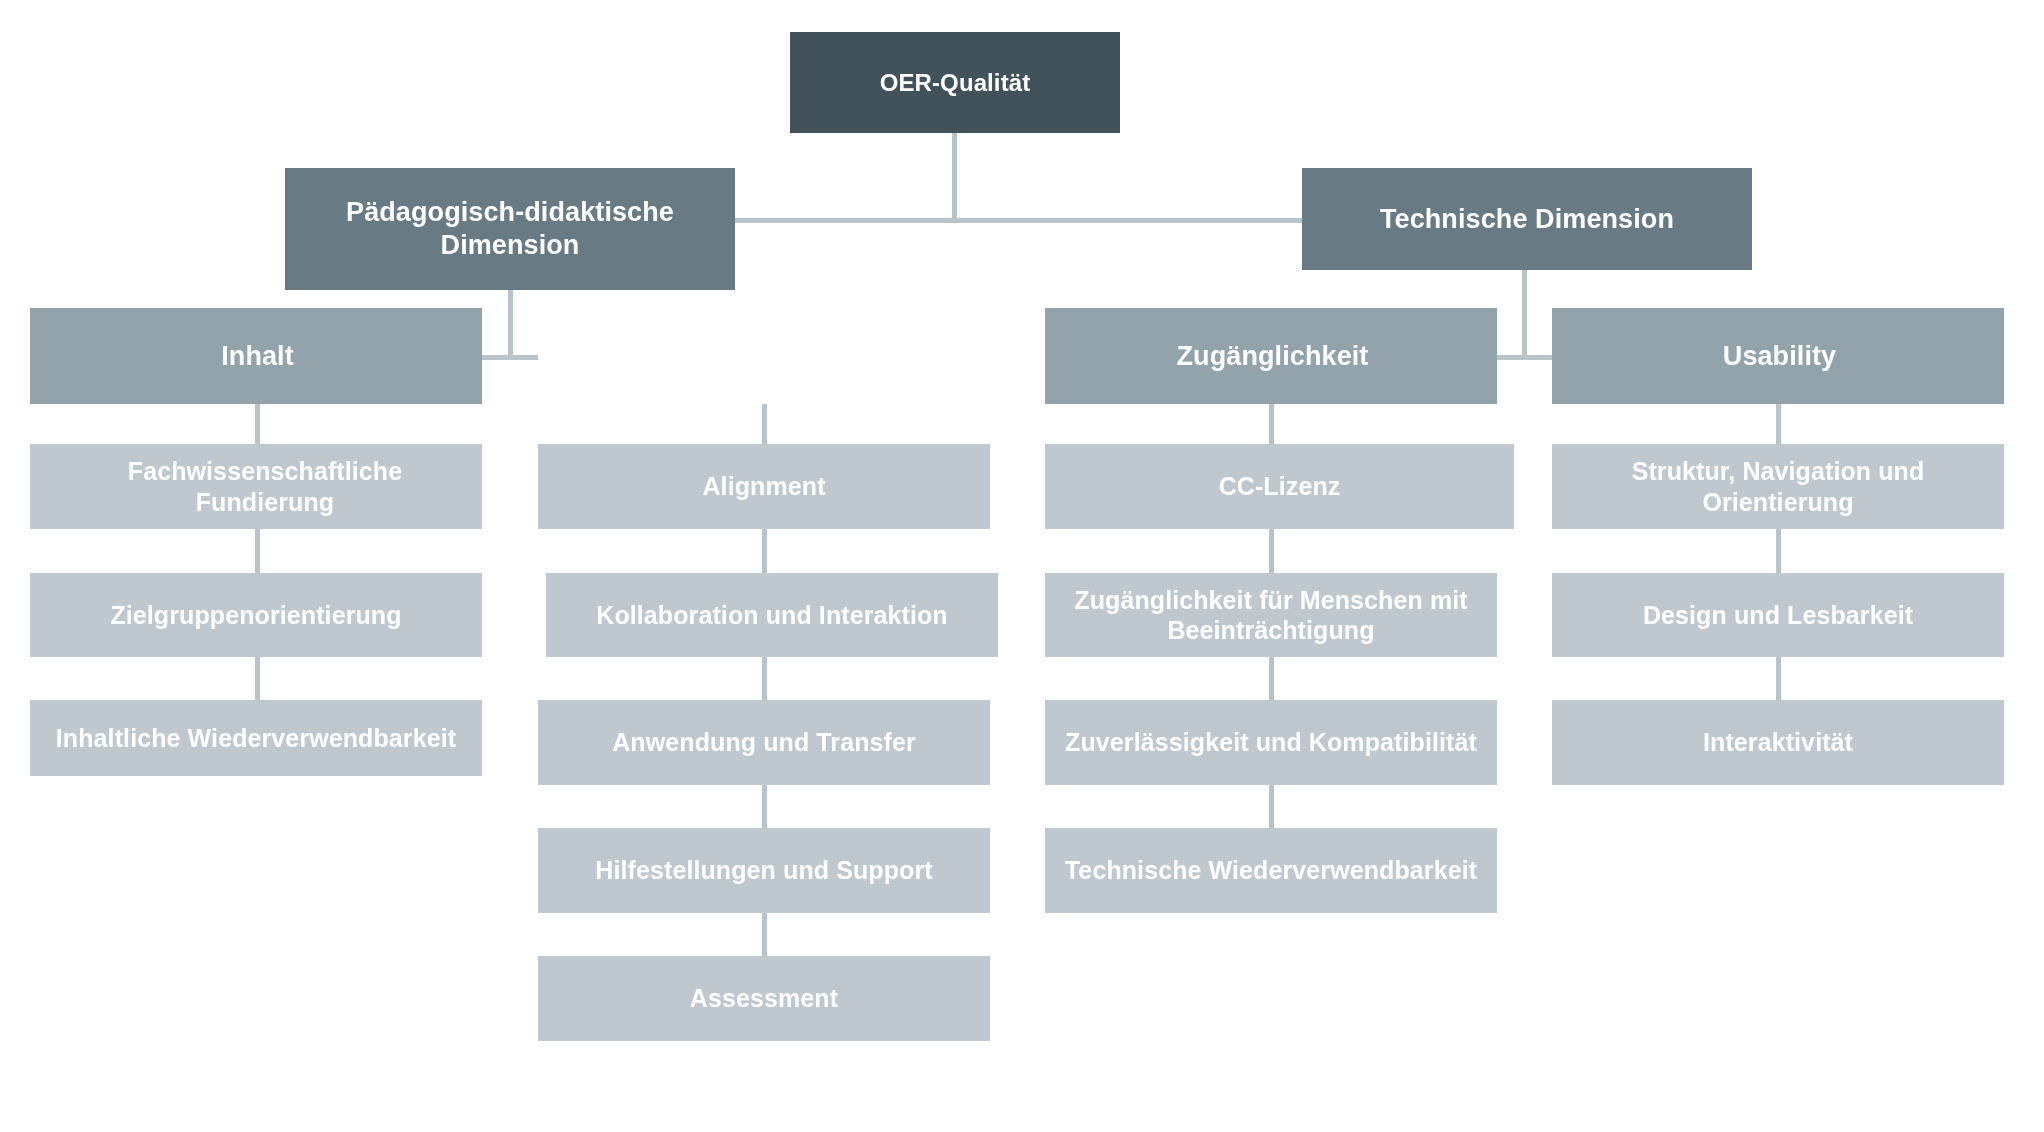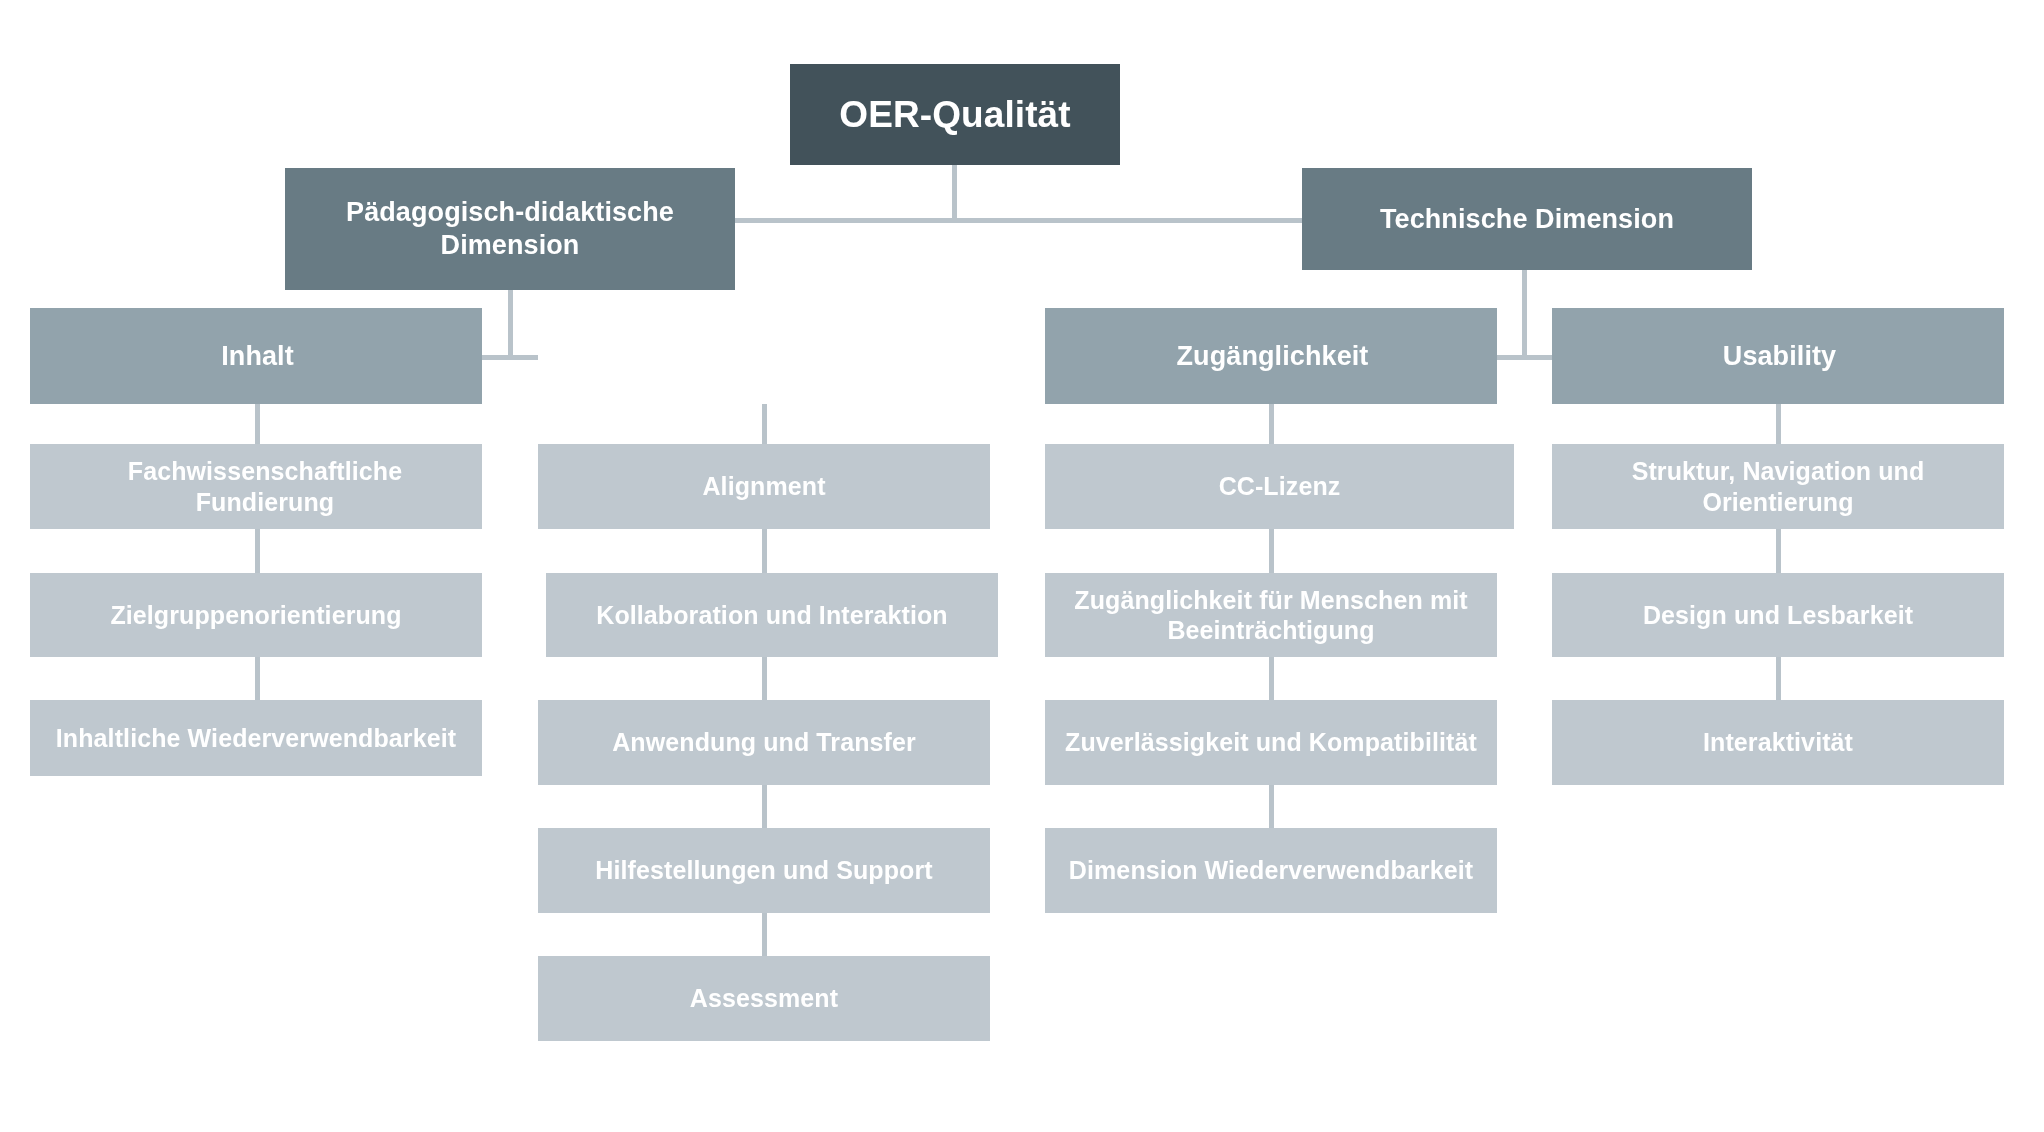--- a/index.html
+++ b/index.html
@@ -26,21 +26,21 @@
     align-items: center;
     justify-content: center;
     text-align: center;
     color: #ffffff;
     font-weight: bold;
     line-height: 1.22;
     padding: 4px 10px;
     letter-spacing: 0.1px;
     z-index: 3;
   }
-  .lvl1 { background: #42525a; font-size: 37px; margin-top: 32px; }
+  .lvl1 { background: #42525a; font-size: 24px; }
   .lvl2 { background: #687b84; font-size: 27px; }
   .lvl3 { background: #92a3ac; font-size: 27px; padding-left: 13px; }
   .lvl4 { background: #bfc8cf; font-size: 25px; }
 
   .conn {
     position: absolute;
     background: #b9c3ca;
     z-index: 1;
   }
   .node .label { display: block; }
@@ -137,21 +137,21 @@
   <div class="node lvl4" style="left:1045px; top:444px; width:469px; height:85px;">
     <span class="label">CC-Lizenz</span>
   </div>
   <div class="node lvl4" style="left:1045px; top:573px; width:452px; height:84px;">
     <span class="label">Zugänglichkeit für Menschen mit Beeinträchtigung</span>
   </div>
   <div class="node lvl4" style="left:1045px; top:700px; width:452px; height:85px;">
     <span class="label">Zuverlässigkeit und Kompatibilität</span>
   </div>
   <div class="node lvl4" style="left:1045px; top:828px; width:452px; height:85px;">
-    <span class="label">Dimension Wiederverwendbarkeit</span>
+    <span class="label">Technische Wiederverwendbarkeit</span>
   </div>
 
   <div class="node lvl4" style="left:1552px; top:444px; width:452px; height:85px;">
     <span class="label">Struktur, Navigation und Orientierung</span>
   </div>
   <div class="node lvl4" style="left:1552px; top:573px; width:452px; height:84px;">
     <span class="label">Design und Lesbarkeit</span>
   </div>
   <div class="node lvl4" style="left:1552px; top:700px; width:452px; height:85px;">
     <span class="label">Interaktivität</span>

